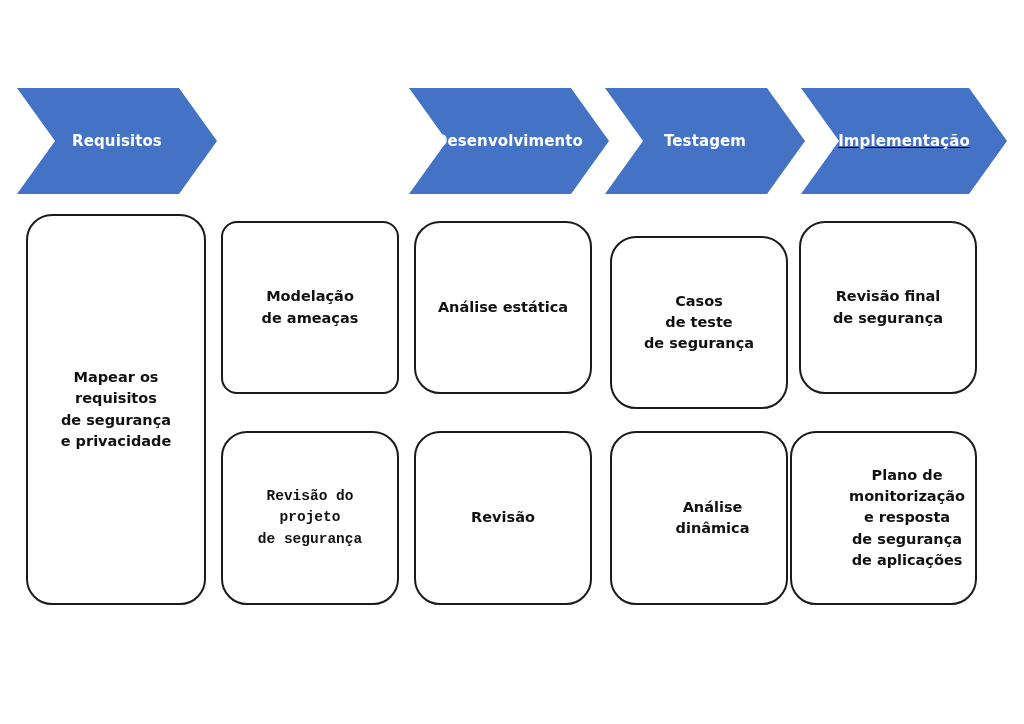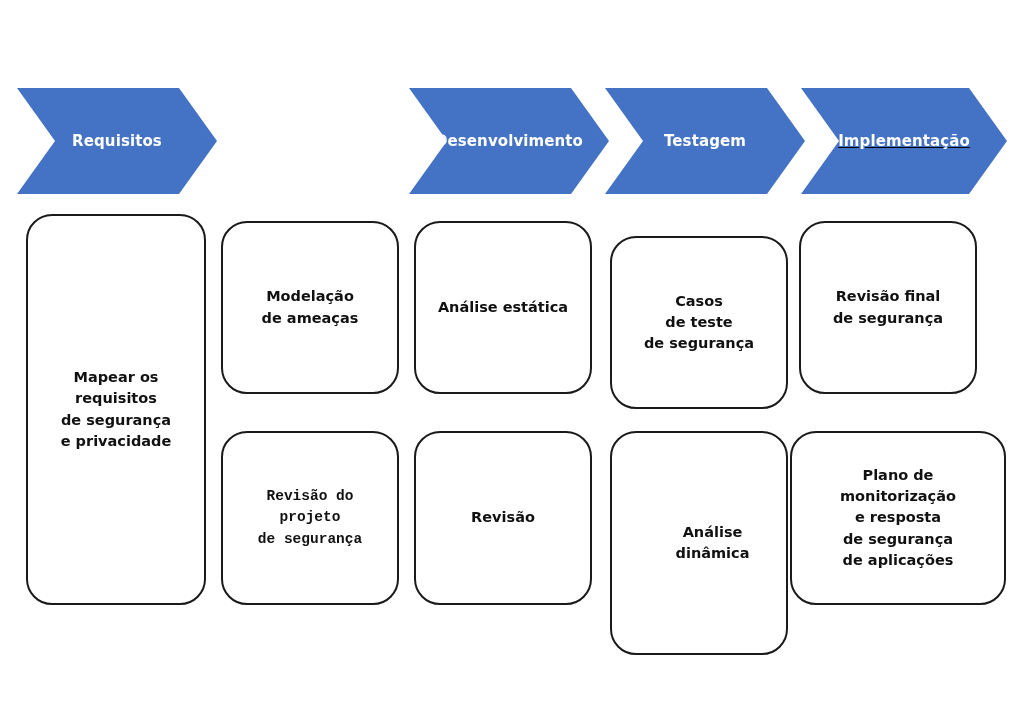--- a/index.html
+++ b/index.html
@@ -101,21 +101,21 @@
 
   </div>
 
   <div class="box" style="left:26px; top:214px; width:180px; height:391px;">
     <span class="box-label">Mapear os
 requisitos
 de segurança
 e privacidade</span>
   </div>
 
-  <div class="box" style="left:221px; top:221px; width:178px; height:173px;">
+  <div class="box" style="left:221px; top:221px; width:178px; height:173px;border-radius:16px;">
     <span class="box-label">Modelação
 de ameaças</span>
   </div>
 
   <div class="box" style="left:221px; top:431px; width:178px; height:174px;font-family:Liberation Mono, monospace;">
     <span class="box-label">Revisão do projeto
 de segurança</span>
   </div>
 
   <div class="box" style="left:414px; top:221px; width:178px; height:173px;">
@@ -125,30 +125,30 @@
   <div class="box" style="left:414px; top:431px; width:178px; height:174px;">
     <span class="box-label">Revisão</span>
   </div>
 
   <div class="box" style="left:610px; top:236px; width:178px; height:173px;">
     <span class="box-label">Casos
 de teste
 de segurança</span>
   </div>
 
-  <div class="box" style="left:610px; top:431px; width:178px; height:224px;padding-left:37px;">
+  <div class="box" style="left:610px; top:431px; width:178px; height:174px;padding-left:37px;">
     <span class="box-label">Análise dinâmica</span>
   </div>
 
   <div class="box" style="left:799px; top:221px; width:178px; height:173px;">
     <span class="box-label">Revisão final
 de segurança</span>
   </div>
 
-  <div class="box" style="left:790px; top:431px; width:216px; height:174px;">
+  <div class="box" style="left:790px; top:431px; width:187px; height:174px;justify-content:flex-end;">
     <span class="box-label">Plano de
 monitorização
 e resposta
 de segurança
 de aplicações</span>
   </div>
 
 </div>
 
 </body></html>

